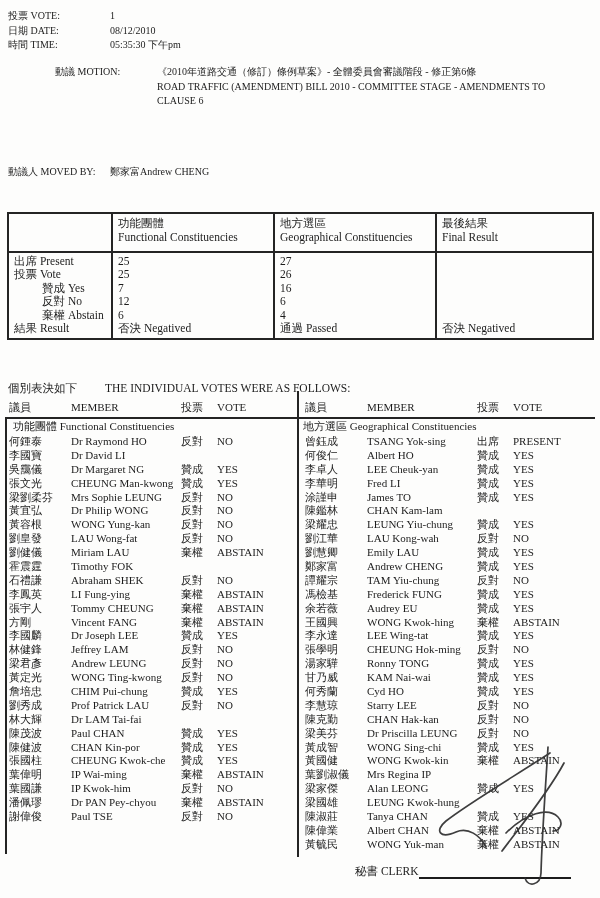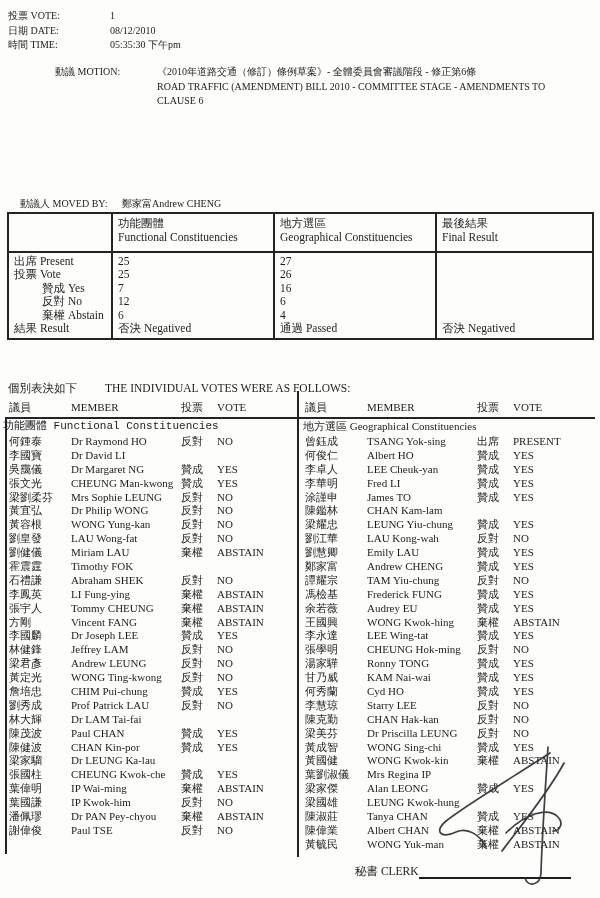--- a/index.html
+++ b/index.html
@@ -6,21 +6,21 @@
   .page{
     position:relative;width:600px;height:898px;background:#fdfdfc;
     font-family:"Liberation Serif","DejaVu Serif",serif;
     color:#1c1c1c;overflow:hidden;margin:0 auto;
   }
   .flexline{display:flex;align-items:flex-start;font-size:10px;line-height:14.5px;}
   .lab{width:102px;flex:none;}
   .meta-block{position:absolute;top:9px;left:8px;}
   .motion-block{position:absolute;top:65px;left:8px;margin-left:47px;}
   .motion-val{width:486px;}
-  .movedby-block{position:absolute;top:165px;left:20px;margin-top:32px;}
+  .movedby-block{position:absolute;top:165px;left:8px;}
 
   
   .summary{
     position:absolute;top:212px;left:7px;width:583px;
     border:2px solid #242424;display:grid;
     grid-template-columns:102px 162px 162px 1fr;
     font-size:11.5px;
   }
   .s-cell{padding:2px 5px 3px;}
   .s-head{border-bottom:2px solid #242424;line-height:14px;height:32px;}
@@ -33,21 +33,21 @@
   .ind-title .gap{display:inline-block;width:28px;}
   .rule-h{position:absolute;left:5px;top:417px;width:590px;height:2px;background:#242424;}
   .div-mid{position:absolute;left:297px;top:391px;width:2px;height:466px;background:#242424;}
   .div-left{position:absolute;left:5px;top:417px;width:2px;height:437px;background:#242424;}
 
   .m-grid{display:grid;grid-template-columns:62px 110px 36px 1fr;font-size:11px;}
   .vh{position:absolute;top:400px;line-height:14px;width:286px;}
   .vh-left{left:9px;}
   .vh-right{left:305px;}
   .sec-title{position:absolute;top:420px;font-size:11px;line-height:13px;}
-  .sec-left{left:3px;font-family:Liberation Mono, monospace;}
+  .sec-left{left:13px;}
   .sec-right{left:303px;}
   .rows{position:absolute;top:435px;width:288px;}
   .rows-left{left:9px;}
   .rows-right{left:305px;}
   .m-row{height:13.9px;line-height:13.9px;}
   .m-row span{display:block;overflow:hidden;white-space:nowrap;}
 
   
   .clerk{position:absolute;top:864px;left:355px;font-size:11.5px;display:flex;align-items:flex-end;}
   .sign-line{display:inline-block;width:152px;height:12px;border-bottom:2px solid #1c1c1c;}
@@ -296,26 +296,20 @@
         <span>陳茂波</span>
         <span>Paul CHAN</span>
         <span>贊成</span>
         <span>YES</span>
       </div>
       <div class="m-row m-grid">
         <span>陳健波</span>
         <span>CHAN Kin-por</span>
         <span>贊成</span>
         <span>YES</span>
-      </div>
-      <div class="m-row m-grid">
-        <span>梁家騮</span>
-        <span>Dr LEUNG Ka-lau</span>
-        <span></span>
-        <span></span>
       </div>
       <div class="m-row m-grid">
         <span>張國柱</span>
         <span>CHEUNG Kwok-che</span>
         <span>贊成</span>
         <span>YES</span>
       </div>
       <div class="m-row m-grid">
         <span>葉偉明</span>
         <span>IP Wai-ming</span>

